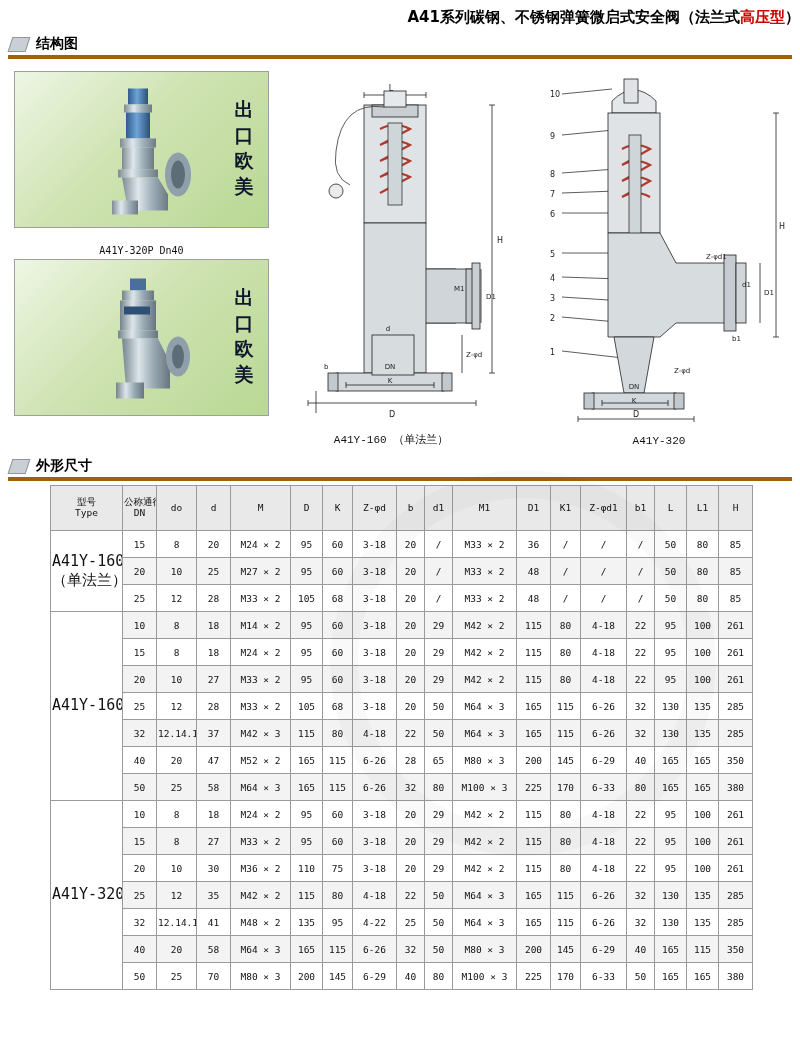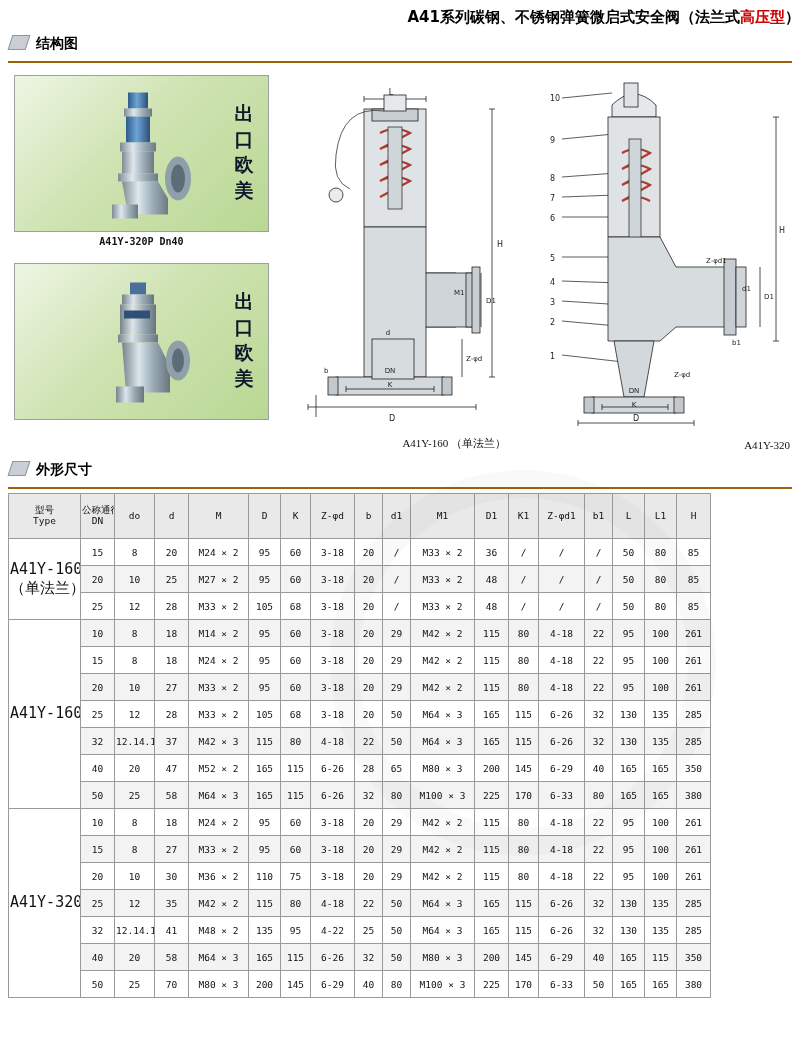--- a/index.html
+++ b/index.html
@@ -20,24 +20,24 @@
     padding:8px 0 4px 10px;
     letter-spacing:0px;
     color:#000;
     white-space:nowrap;
     text-align:right;
   }
   .main-title .hl{color:#cc0000;}
 
   
   .section-head{
-    display:flex;
+    display:flex;align-items:center;
     margin:4px 8px 4px 8px;
-    border-bottom:2px solid #a16207;
-    padding-bottom:8px;
+    border-bottom:4px solid #a16207;
+    padding-bottom:2px;
   }
   .sec-icon{
     width:16px;height:13px;
     background:#c9cfd4;
     border:1px solid #8d969d;
     transform:skewX(-18deg);
     margin-right:8px;margin-left:2px;
   }
   .sec-title{
     font-size:14px;font-weight:bold;color:#000;
@@ -62,56 +62,56 @@
     overflow:hidden;
   }
   .valve{
     position:absolute;left:50%;top:50%;
     transform:translate(-50%,-50%);
     width:120px;height:135px;
   }
   .photo-caption{
     text-align:center;
     font-size:10px;
-    margin-top:4px;
+    margin-top:17px;
     font-family:"DejaVu Sans Mono","Liberation Mono",monospace;
     color:#111;
-    font-weight:bold;
   }
   .side-text{
     position:absolute;
     right:12px;top:18px;
     width:26px;
     font-size:19px;font-weight:bold;
     line-height:1.35;
     text-align:center;
     color:#0f172a;
   }
 
   .drawing{
     position:absolute;
     top:8px;
   }
   .drawing .dcap{
     position:absolute;
     left:0;right:0;
     bottom:-4px;
-    text-align:right;
+    text-align:center;
     font-size:11px;
-    font-family:Liberation Serif, serif;
+    font-family:Liberation Mono, monospace;
   }
 
   
   .table-wrap{margin:4px 8px 0 8px;}
   table.dim{
     border-collapse:collapse;
     width:688px;
     font-size:9.5px;
     font-family:"DejaVu Sans Mono","Liberation Mono",monospace;
     table-layout:fixed;
+    margin-left:42px;
   }
   table.dim th,table.dim td{
     border:1px solid #9a9a9a;
     text-align:center;
     vertical-align:middle;
     height:26px;
     padding:0 1px;
     white-space:nowrap;
     overflow:hidden;
   }

